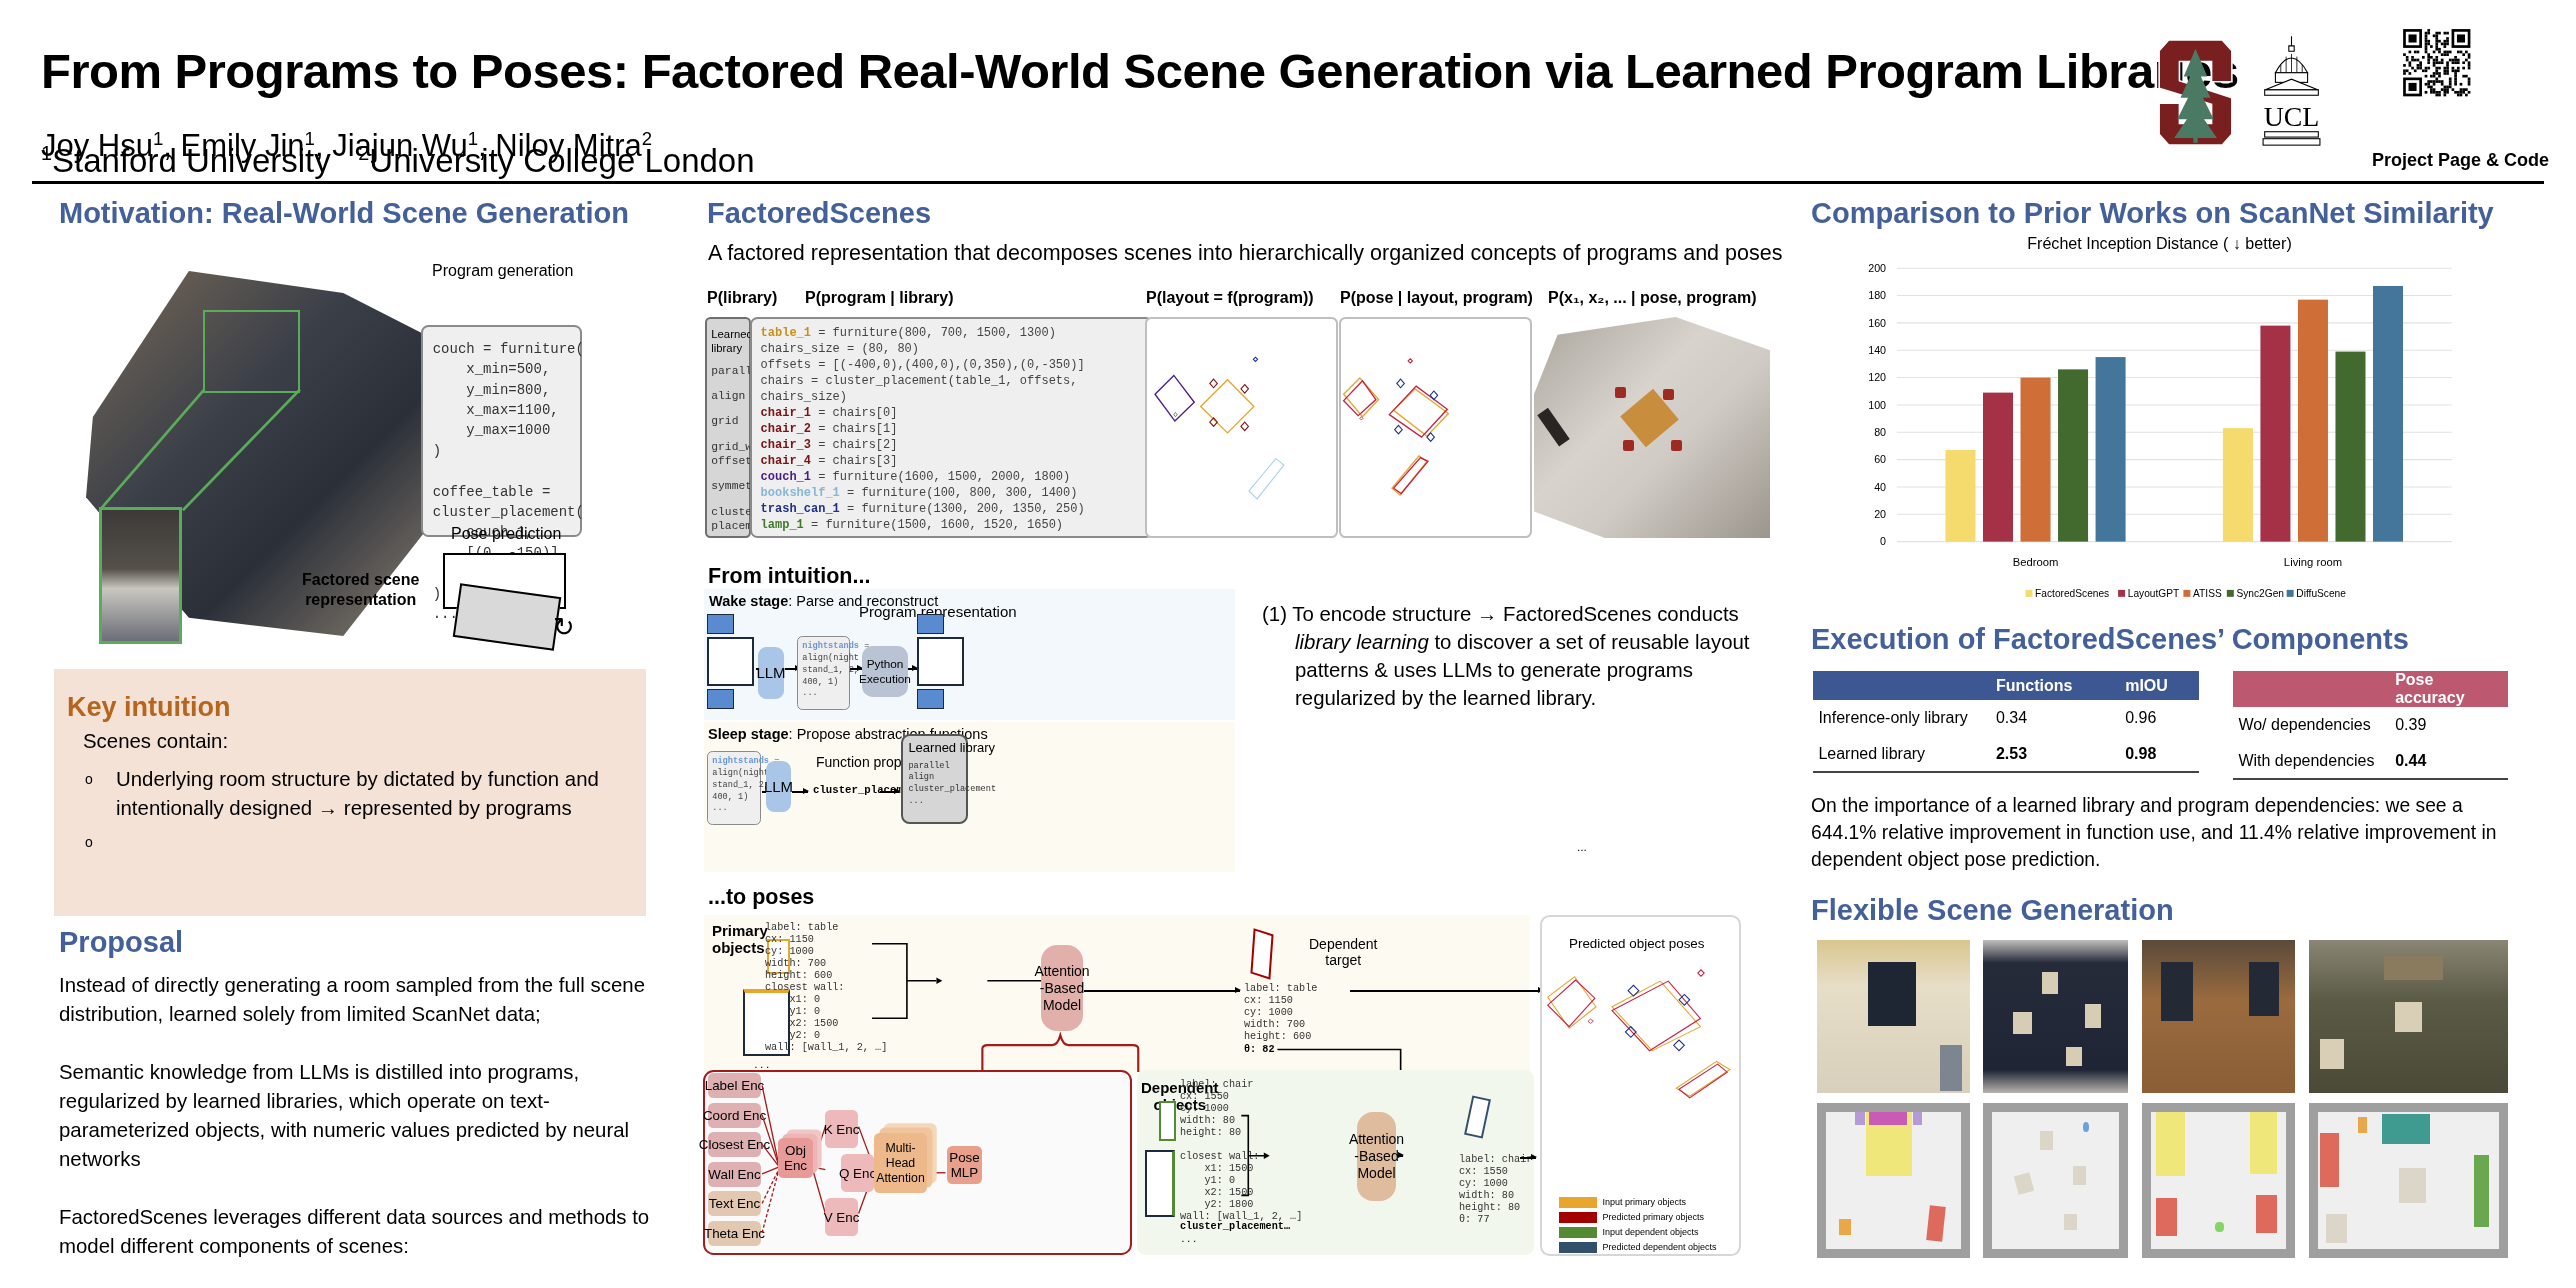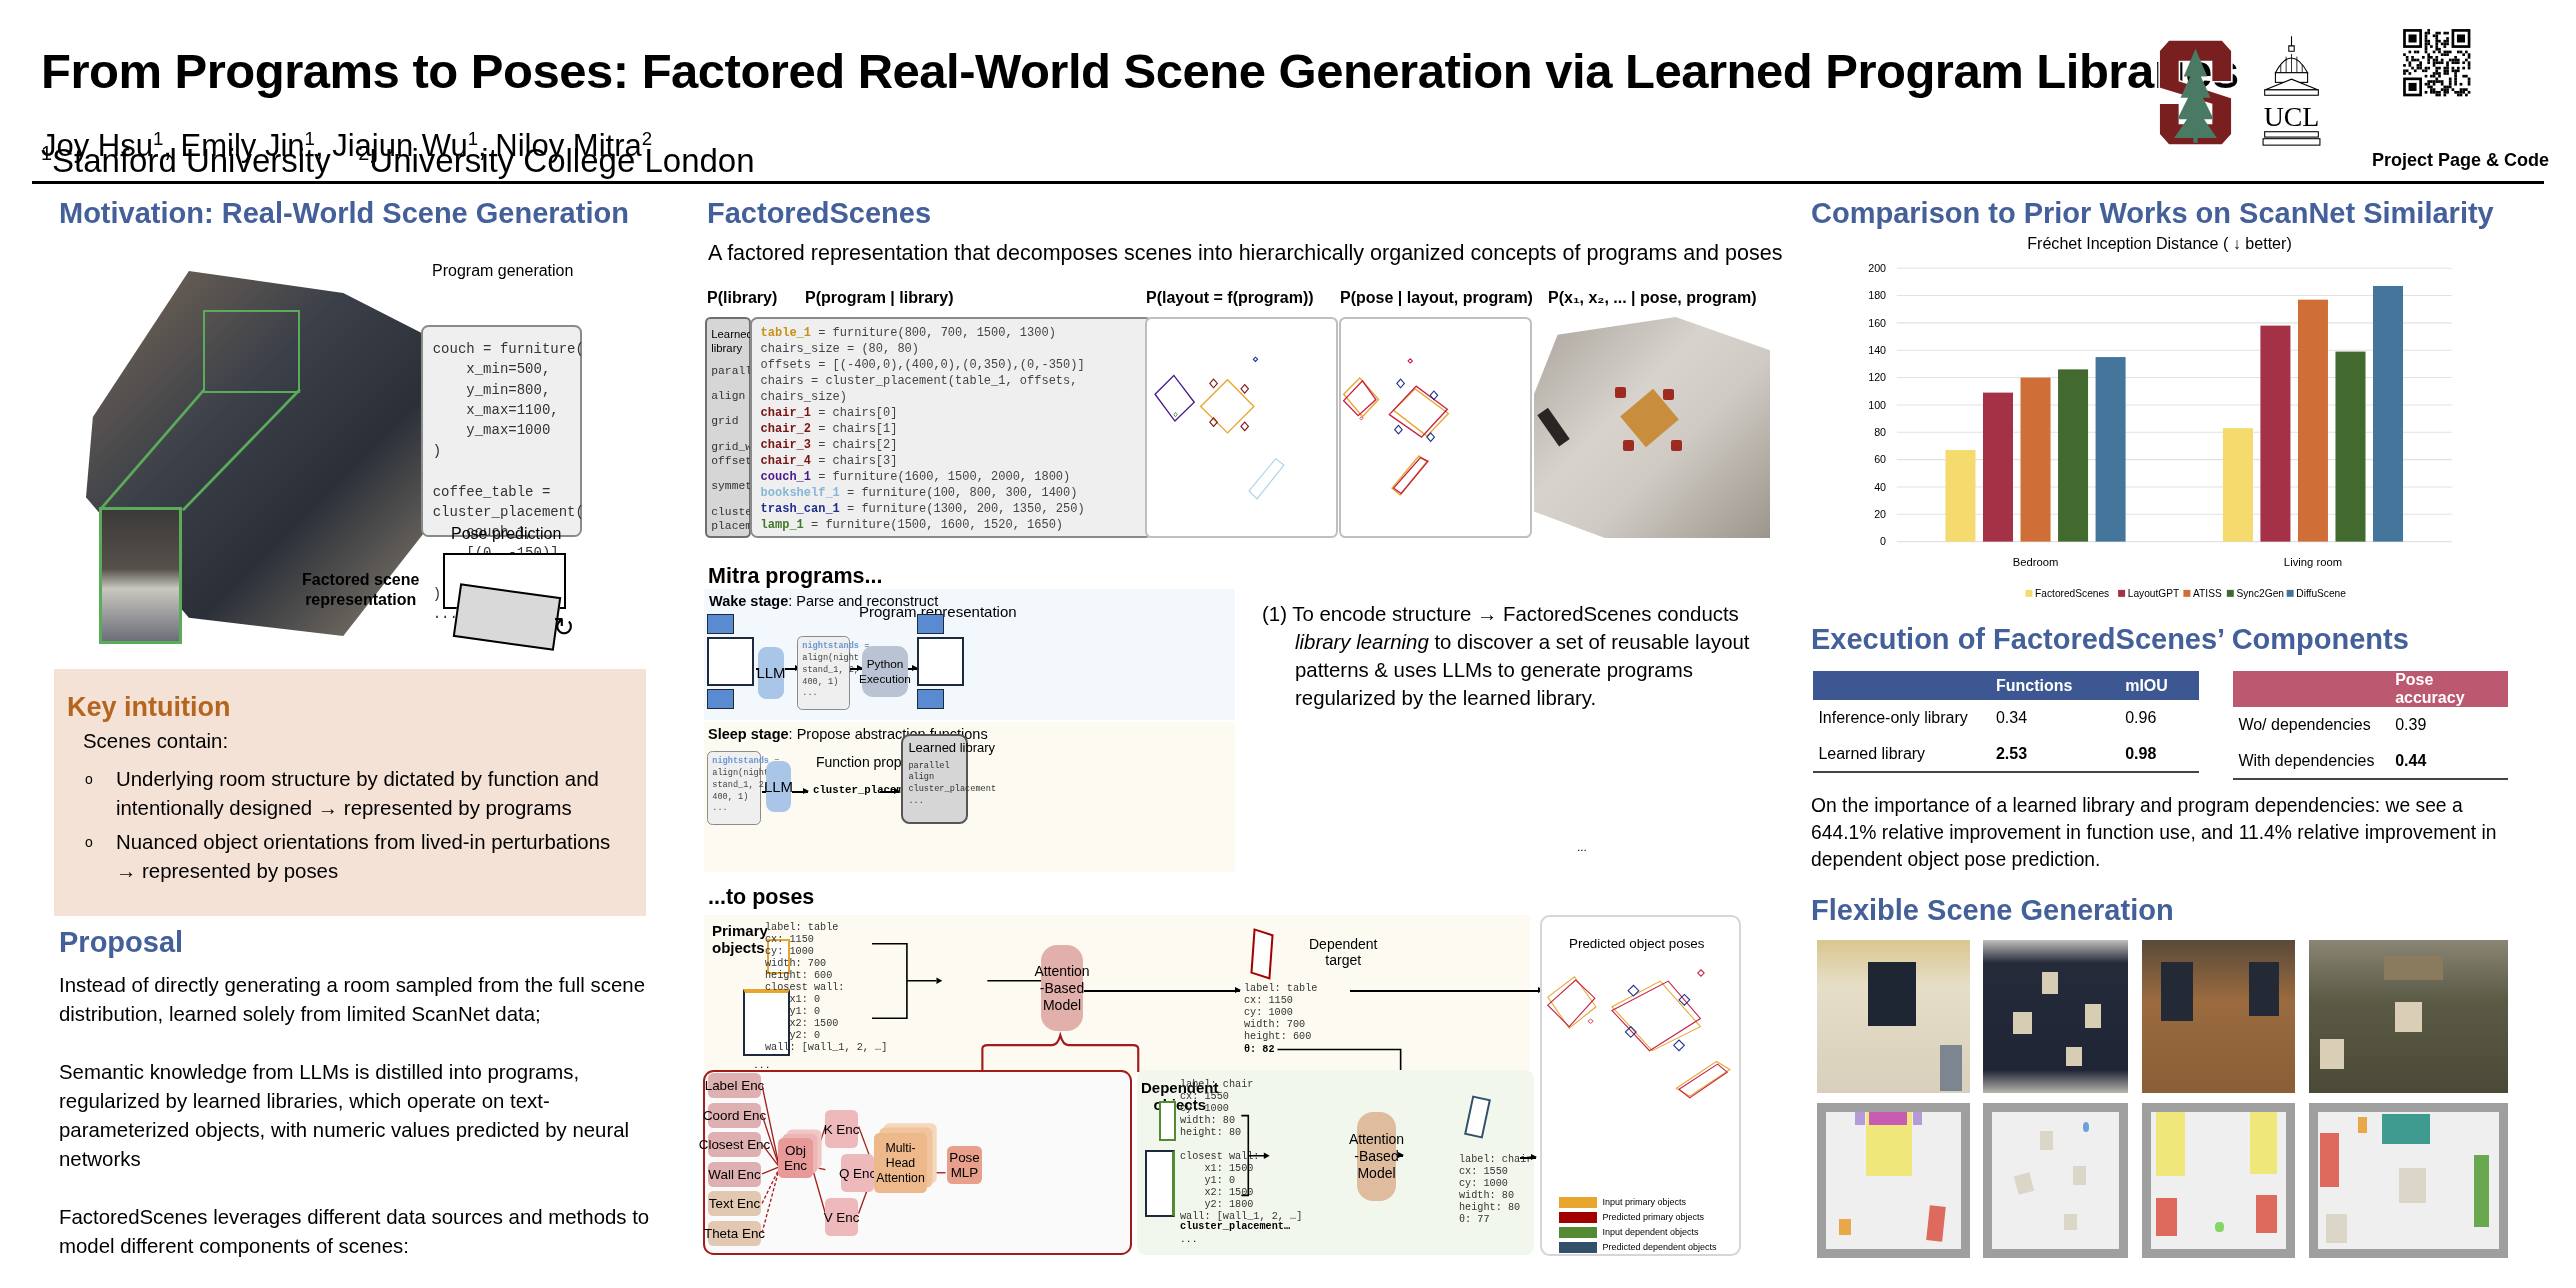--- a/index.html
+++ b/index.html
@@ -368,21 +368,21 @@
 <div class="abs" id="pose-rot-icon">↻</div>
 <div class="abs" id="factored-label">
   <div>Factored scene</div>
   <div>representation</div>
 </div>
 
 <div class="abs" id="key-box"></div>
 <div class="abs" id="key-title">Key intuition</div>
 <div class="abs" id="key-sub">Scenes contain:</div>
 <div class="bullet" id="key-b1"><span class="dot">o</span><span>Underlying room structure by dictated by function and intentionally designed → represented by programs</span></div>
-<div class="bullet" id="key-b2"><span class="dot">o</span><span>Nuanced object orientations from lived-in perturbations → represented by poses</span></div>
+<div class="bullet" id="key-b2"><span class="dot">o</span></div>
 
 <div class="abs section-title" id="proposal-title">Proposal</div>
 <div class="abs" id="proposal-text">
   <p>Instead of directly generating a room sampled from the full scene distribution, learned solely from limited ScanNet data;</p>
   <p>Semantic knowledge from LLMs is distilled into programs, regularized by learned libraries, which operate on text-parameterized objects, with numeric values predicted by neural networks</p>
   <p>FactoredScenes leverages different data sources and methods to model different components of scenes:</p>
 </div>
 
 <div class="abs section-title" id="fs-title">FactoredScenes</div>
 <div class="abs" id="fs-sub">A  factored representation that decomposes scenes into hierarchically organized concepts of programs and poses</div>
@@ -436,21 +436,21 @@
 </div>
 <div class="abs" id="render-photo">
   <div class="abs" style="left:94px;top:81px;width:43px;height:40px;background:#c98d3e;transform:rotate(-40deg)"></div>
   <div class="abs" style="left:81px;top:70px;width:10.7px;height:10.7px;background:#9e2a22;border-radius:2.1px"></div>
   <div class="abs" style="left:129px;top:72px;width:10.7px;height:10.7px;background:#9e2a22;border-radius:2.1px"></div>
   <div class="abs" style="left:89px;top:123px;width:10.7px;height:10.7px;background:#9e2a22;border-radius:2.1px"></div>
   <div class="abs" style="left:137px;top:123px;width:10.7px;height:10.7px;background:#9e2a22;border-radius:2.1px"></div>
   <div class="abs" style="left:13.4px;top:91px;width:13.4px;height:38px;background:#2a2522;transform:rotate(-35deg)"></div>
 </div>
 
-<div class="abs" id="fp-title">Mitra programs...</div>
+<div class="abs" id="fp-title">From intuition...</div>
 <div class="abs" id="wake-box"></div>
 <div class="abs" id="sleep-box"></div>
 <div class="stage-label" style="left:709px;top:593px"><b>Wake stage</b><span>: Parse and reconstruct</span></div>
 <div class="blue-sq" style="left:707px;top:614px"></div>
 <div class="white-rect" style="left:707px;top:637px;width:47px;height:49px"></div>
 <div class="blue-sq" style="left:707px;top:689px"></div>
 <div class="arrow" style="left:756px;top:668px;width:17px"></div>
 <div class="llm-box" style="top: 648px; width: 26px; height: 51px; left: 758px; white-space: pre;"></div>
 <div class="llm-box" style="left: 758px; top: 647px; width: 26px; height: 51px; white-space: pre;">LLM</div>
 <div class="abs" style="left:859px;top:603px;font-size:15px;white-space:nowrap">Program representation</div>

